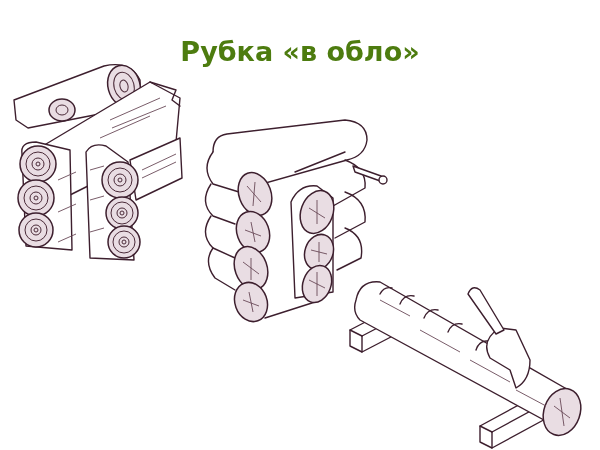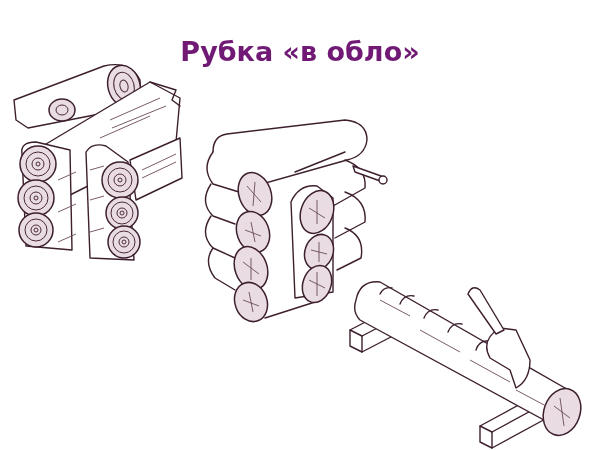--- a/index.html
+++ b/index.html
@@ -11,21 +11,21 @@
   .figure { position:absolute; }
   .ink { stroke:#3d1f2e; fill:none; stroke-width:1.4; stroke-linecap:round; stroke-linejoin:round; }
   .inkf { stroke:#3d1f2e; fill:#ffffff; stroke-width:1.4; stroke-linejoin:round; }
   .end { stroke:#3d1f2e; fill:#e9dde3; stroke-width:1.5; }
   .rings { stroke:#4a2a38; fill:none; stroke-width:1; }
   .hatch { stroke:#6a4a58; stroke-width:0.9; }
 </style>
 </head>
 <body>
 
-<div class="title" style="color: #701a75;">Рубка «в обло»</div>
+<div class="title" style="color: #4d7c0f;">Рубка «в обло»</div>
 
 <svg class="figure" style="left:0;top:50px" width="200" height="220" viewBox="0 0 200 220">
 
   <path class="inkf" d="M14,50 L104,16 Q130,10 140,30 Q142,52 120,60 L28,78 L16,70 Z"></path>
   <ellipse class="end" cx="124" cy="36" rx="16" ry="21" transform="rotate(-15 124 36)"></ellipse>
   <ellipse class="rings" cx="124" cy="36" rx="10" ry="14" transform="rotate(-15 124 36)"></ellipse>
   <ellipse class="rings" cx="124" cy="36" rx="4" ry="6" transform="rotate(-15 124 36)"></ellipse>
   <ellipse class="end" cx="62" cy="60" rx="13" ry="11"></ellipse>
   <ellipse class="rings" cx="62" cy="60" rx="6" ry="5"></ellipse>
 

